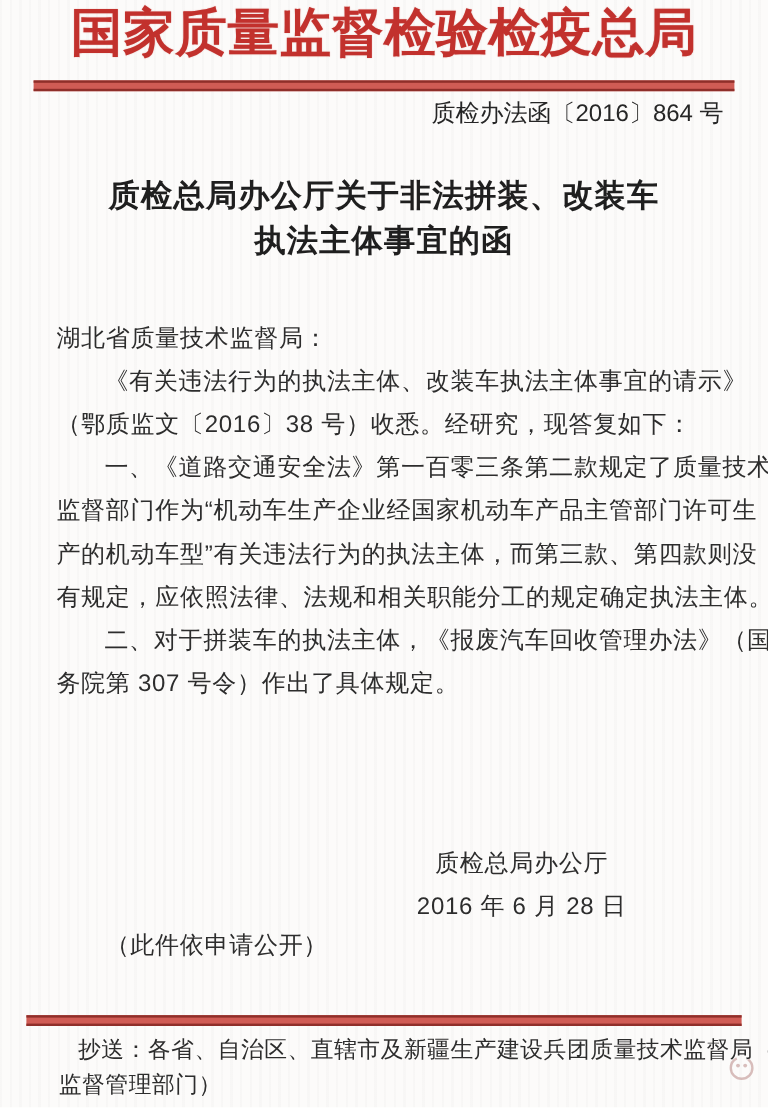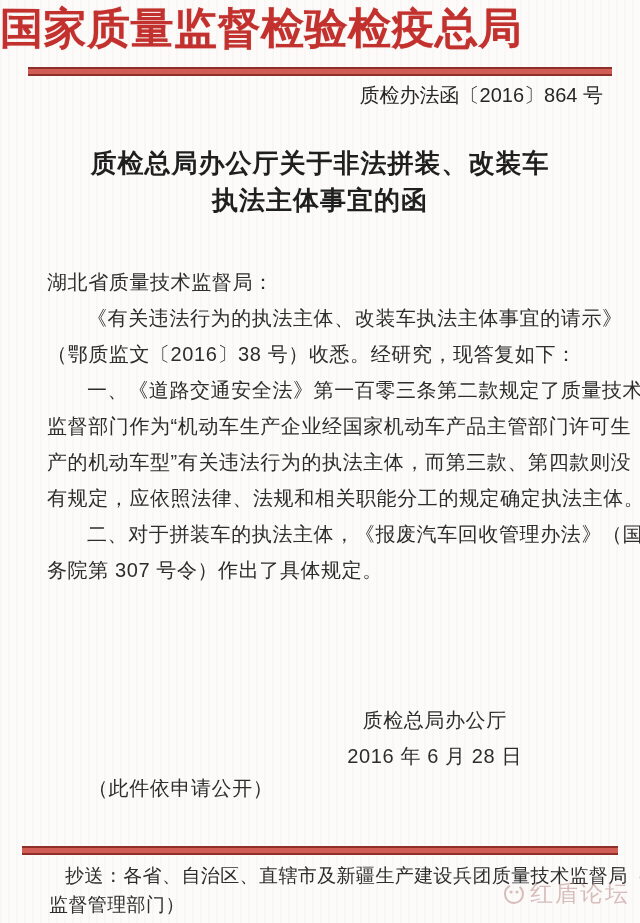--- a/index.html
+++ b/index.html
@@ -17,20 +17,21 @@
     background-image: repeating-linear-gradient(90deg,
       rgba(130,130,130,0.035) 0px, rgba(130,130,130,0.035) 2px,
       rgba(255,255,255,0) 2px, rgba(255,255,255,0) 8px);
     overflow: hidden;
     color: #2c2c2c;
   }
 
   
   .agency {
     padding-top: 3px;
+    text-align: center;
     font-size: 43px;
     font-weight: bold;
     letter-spacing: 0.5px;
     line-height: 50px;
     color: #c2312d;
     text-shadow: 0 0 1px rgba(194,49,45,0.45);
     white-space: nowrap;
   }
   .rule {
     height: 9px;
@@ -161,17 +162,16 @@
       <div class="cc2">监督管理部门）</div>
     </div>
     <div class="watermark">
       <span class="wm-icon">
         <svg width="24" height="24" viewBox="0 0 24 24">
           <circle cx="12" cy="12" r="9" fill="none" stroke="currentColor" stroke-width="2" stroke-dasharray="38 10"></circle>
           <circle cx="9" cy="10" r="1.6" fill="currentColor"></circle>
           <circle cx="15" cy="10" r="1.6" fill="currentColor"></circle>
         </svg>
       </span>
-      <span>红盾论坛</span>
     </div>
   </div>
 
 </div>
 
 </body></html>

